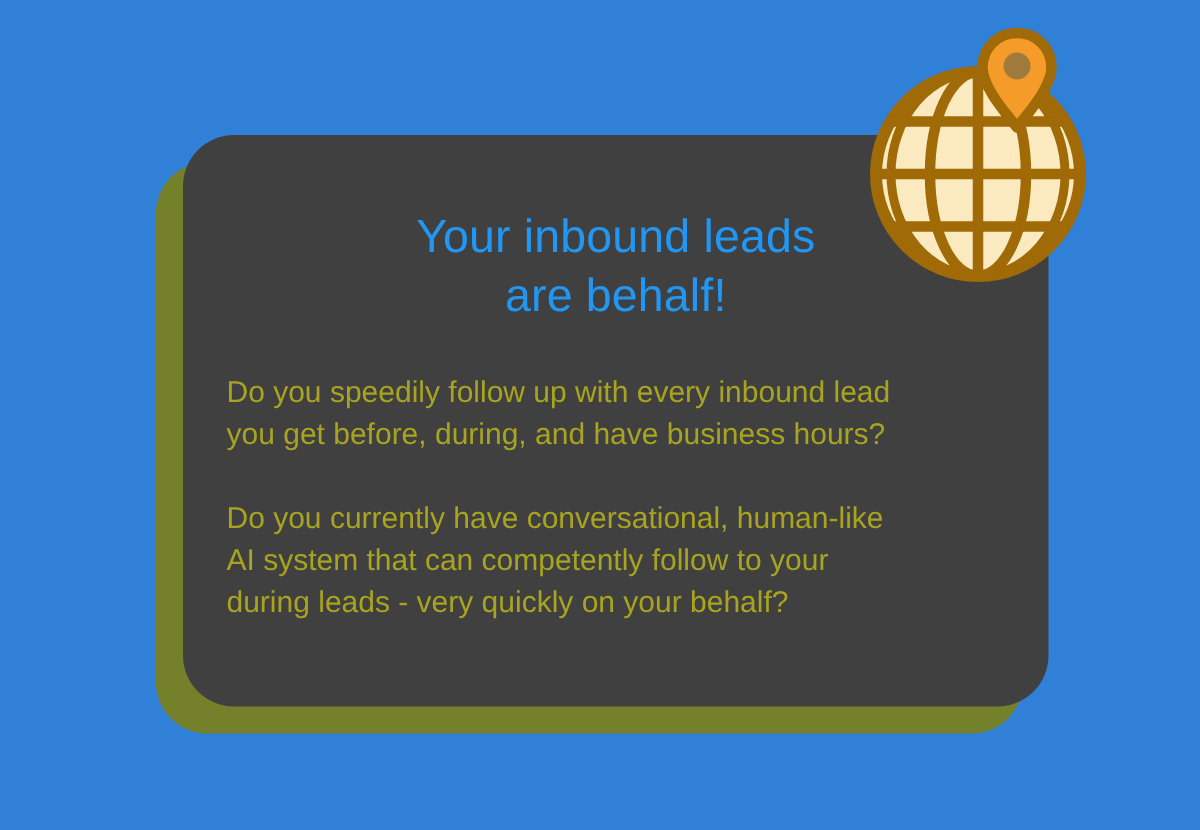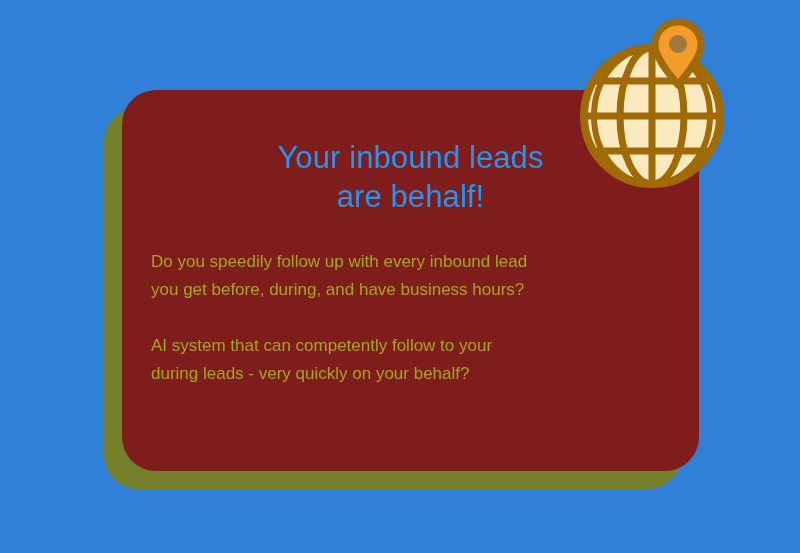--- a/index.html
+++ b/index.html
@@ -37,21 +37,21 @@
     border-radius: 34px;
   }
 
   
   .card {
     position: absolute;
     left: 122px;
     top: 90px;
     width: 577px;
     height: 381px;
-    background: #7f1d1d;
+    background: #404040;
     border-radius: 34px;
   }
 
   
   .card-heading {
     position: absolute;
     left: 0;
     top: 48px;
     width: 100%;
     text-align: center;
@@ -67,21 +67,21 @@
     white-space: nowrap;
   }
 
   
   .card-body {
     position: absolute;
     left: 29px;
     top: 158px;
     width: 520px;
     color: #a8a41f;
-    font-size: 17px;
+    font-size: 20px;
     line-height: 28px;
     font-weight: 400;
   }
   .card-body .para { white-space: nowrap; }
   .card-body .para + .para { margin-top: 28px; }
   .card-body .bl { display: block; }
 
   
   .globe-badge {
     position: absolute;
@@ -105,20 +105,21 @@
       <span class="hl">Your inbound leads</span>
       <span class="hl">are behalf!</span>
     </div>
 
     <div class="card-body">
       <div class="para">
         <span class="bl">Do you speedily follow up with every inbound lead</span>
         <span class="bl">you get before, during, and have business hours?</span>
       </div>
       <div class="para">
+        <span class="bl">Do you currently have conversational, human-like</span>
         <span class="bl">AI system that can competently follow to your</span>
         <span class="bl">during leads - very quickly on your behalf?</span>
       </div>
     </div>
 
   </div>
 
   <div class="globe-badge">
     <svg viewBox="0 0 150 175" xmlns="http://www.w3.org/2000/svg">
       <g transform="translate(2,27)">

